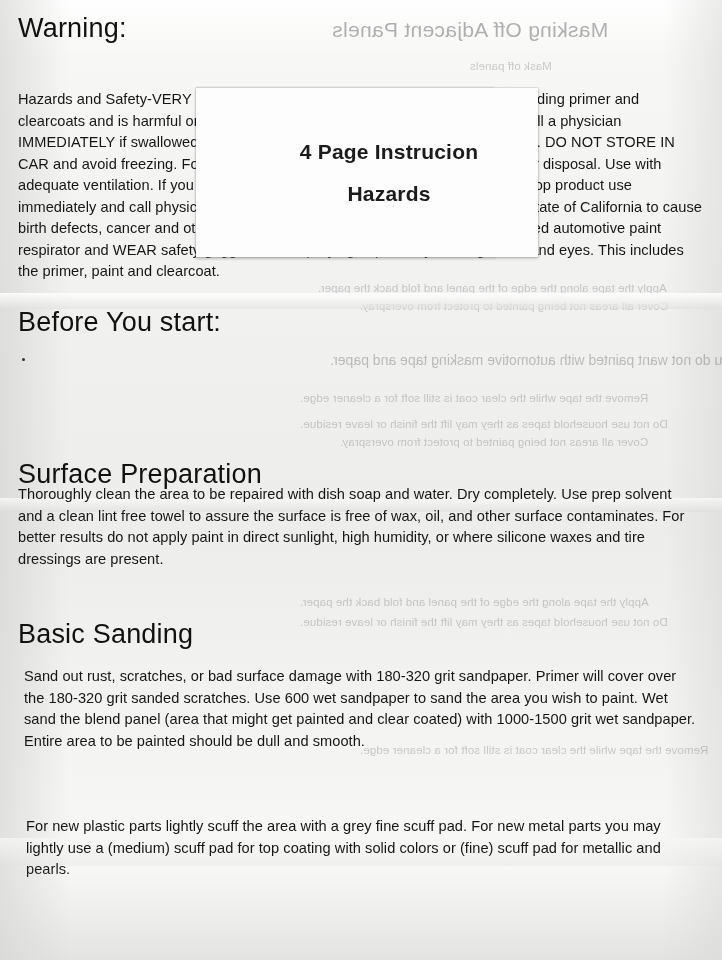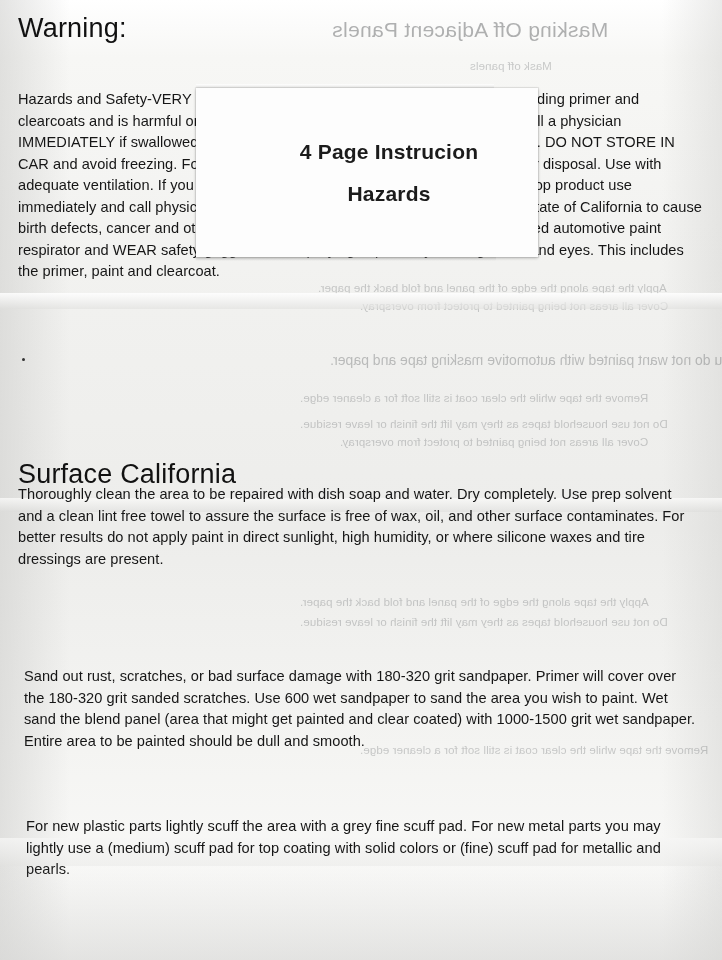--- a/index.html
+++ b/index.html
@@ -173,24 +173,26 @@
     <h1 class="section" style="left:18px; top:14px;">Warning:</h1>
     <p class="para" style="left:18px; top:89px; width:686px;">Hazards and Safety-VERY IMPORTANT. This is automotive touch-up paint including primer and clearcoats and is harmful or fatal if swallowed. Keep out of reach of children. Call a physician IMMEDIATELY if swallowed. Contents under pressure. Do not store above 120F. DO NOT STORE IN CAR and avoid freezing. Follow all local, state and federal regulations for proper disposal. Use with adequate ventilation. If you experience eye watering, headaches or dizziness stop product use immediately and call physician. This product contains chemicals known to the State of California to cause birth defects, cancer and other reproductive harm. Always use a NIOSH approved automotive paint respirator and WEAR safety goggles when spraying to protect your lungs, skin and eyes. This includes the primer, paint and clearcoat.</p>
 
     <div class="overlay-edge-top"></div>
     <div class="overlay-edge-bottom"></div>
     <div class="overlay-label">
       <div class="ol-line">4 Page Instrucion</div>
       <div class="ol-line">Hazards</div>
     </div>
 
+    <h1 class="section" style="left:18px; top:308px;">Before You start:</h1>
     <span class="stray-dot" style="left:22px; top:358px;"></span>
 
-    <h1 class="section" style="left:18px; top:460px;">Surface California</h1>
+    <h1 class="section" style="left:18px; top:460px;">Surface Preparation</h1>
     <p class="para" style="left:18px; top:484px; width:672px;">Thoroughly clean the area to be repaired with dish soap and water.  Dry completely. Use prep solvent and a clean lint free towel to assure the surface is free of wax, oil, and other surface contaminates. For better results do not apply paint in direct sunlight, high humidity, or where silicone waxes and tire dressings are present.</p>
 
+    <h1 class="section" style="left:18px; top:620px;">Basic Sanding</h1>
     <p class="para" style="left:24px; top:666px; width:674px;">Sand out rust, scratches, or bad surface damage with 180-320 grit sandpaper. Primer will cover over the 180-320 grit sanded scratches. Use 600 wet sandpaper to sand the area you wish to paint. Wet sand the blend panel (area that might get painted and clear coated) with 1000-1500 grit wet sandpaper. Entire area to be painted should be dull and smooth.</p>
     <p class="para" style="left:26px; top:816px; width:664px;">For new plastic parts lightly scuff the area with a grey fine scuff pad. For new metal parts you may lightly use a (medium) scuff pad for top coating with solid colors or (fine) scuff pad for metallic and pearls.</p>
 
   </div>
 
   <div class="bottom-shadow"></div>
 </div>
 
 </body></html>

